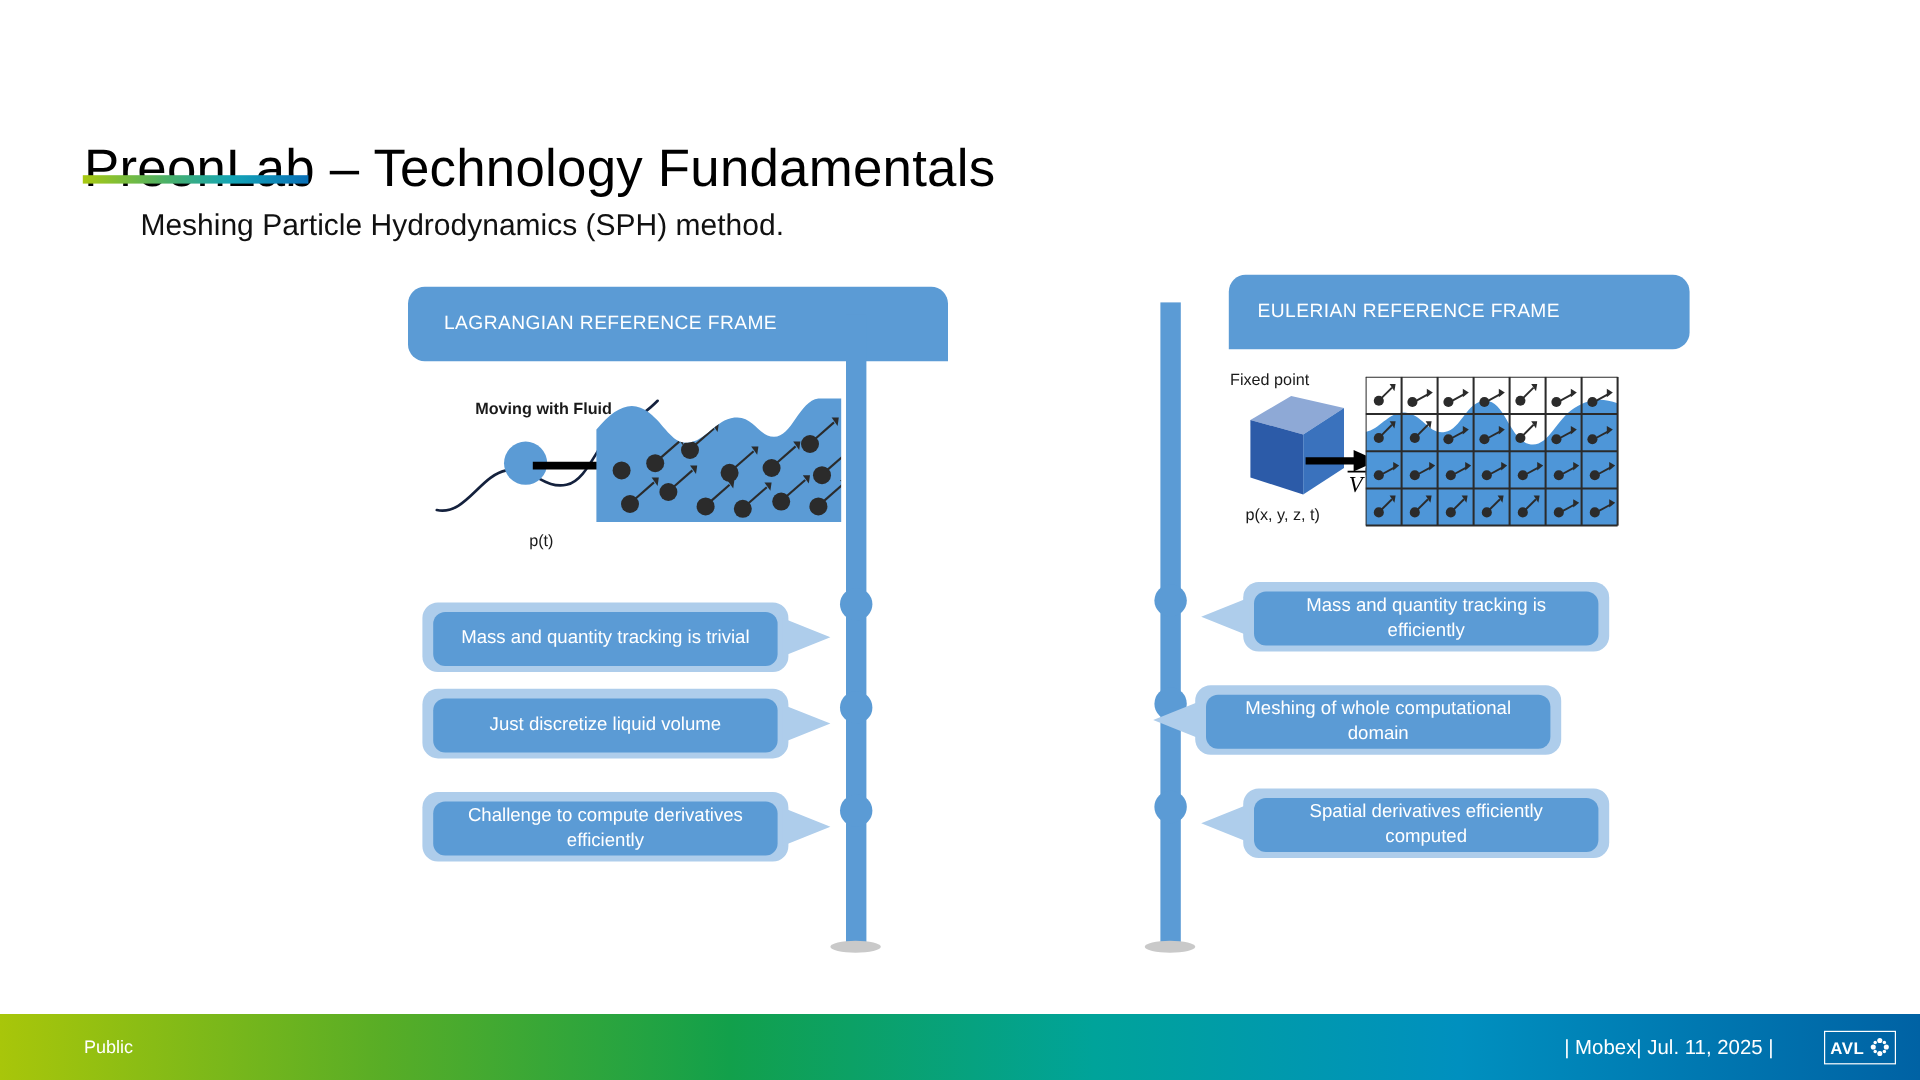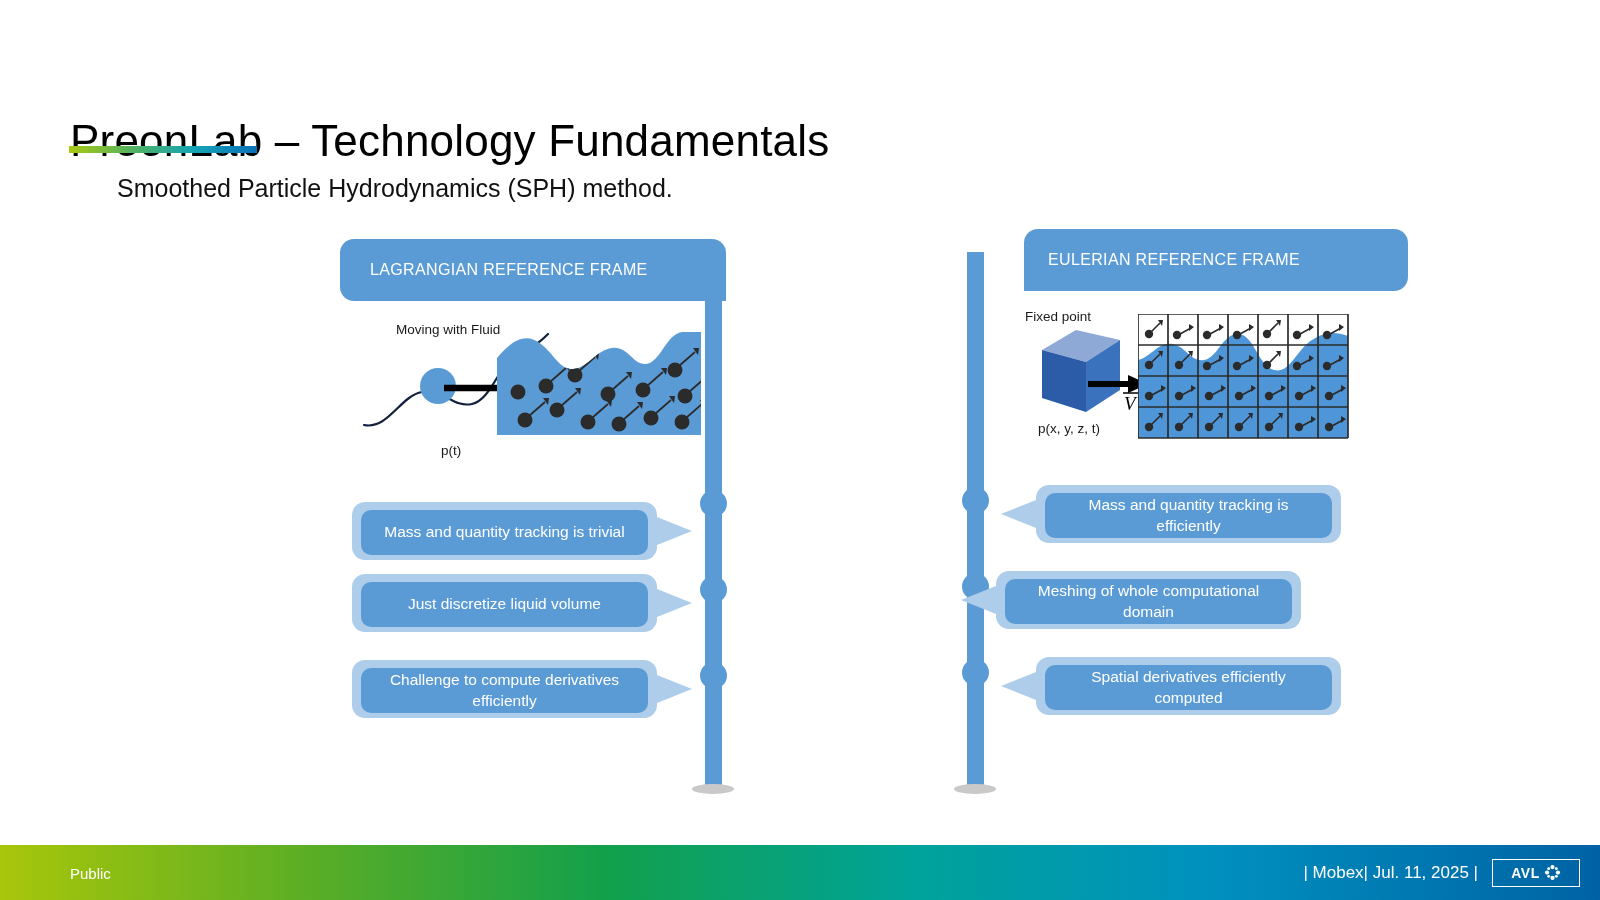--- a/index.html
+++ b/index.html
@@ -44,21 +44,21 @@
     position: absolute;
     height: 62px;
     background: #5b9bd5;
     color: #ffffff;
     font-size: 16px;
     letter-spacing: 0.35px;
     display: flex;
     align-items: center;
   }
   .panel-header.left {
-    left: 340px; top: 239px; width: 386px;
+    left: 340px; top: 239px; width: 450px;
     border-radius: 14px 14px 0 14px;
     padding-left: 30px;
   }
   .panel-header.right {
     left: 1024px; top: 229px; width: 384px;
     border-radius: 14px 14px 14px 0;
     padding-left: 24px;
   }
 
   
@@ -151,53 +151,53 @@
     right: 122px; top: 50%;
     transform: translateY(-50%);
     color: #ffffff;
     font-size: 17px;
     white-space: nowrap;
   }
   .avl-logo {
     position: absolute;
     right: 20px; top: 50%;
     transform: translateY(-50%);
-    width: 88px; height: 28px;
+    width: 60px; height: 28px;
     border: 1.6px solid #ffffff;
     display: flex;
     align-items: center;
     justify-content: center;
     gap: 4px;
   }
   .avl-text {
     color: #ffffff;
     font-size: 14px;
     font-weight: 700;
     letter-spacing: 0.5px;
   }
 </style>
 </head>
 <body>
 
 <div class="slide">
 
   <div class="title">PreonLab – Technology Fundamentals</div>
   <div class="title-rule"></div>
-  <div class="subtitle">Smoothed Particle Hydrodynamics (SPH) method.</div>
+  <div class="subtitle">Meshing Particle Hydrodynamics (SPH) method.</div>
 
   <div class="panel-header left">
     <span>LAGRANGIAN REFERENCE FRAME</span>
   </div>
   <div class="stem left"></div>
   <div class="stem-node" style="left:700px; top:490px;"></div>
   <div class="stem-node" style="left:700px; top:576px;"></div>
   <div class="stem-node" style="left:700px; top:662px;"></div>
   <div class="stem-base" style="left:692px; top:784px;"></div>
 
-  <div class="label-sm" style="left:396px; top:322px;">Moving with Fluid</div>
+  <div class="label-sm" style="left:396px; top:333px;font-weight:bold;">Moving with Fluid</div>
   <div class="label-sm" style="left:441px; top:443px;">p(t)</div>
 
   <svg class="illus" style="left:360px; top:330px;" width="345" height="115">
 
     <path d="M4,95 C28,100 40,66 62,62 C84,58 92,78 112,74
              C132,70 140,30 160,22 C176,16 182,10 188,4" fill="none" stroke="#14213d" stroke-width="2.2" stroke-linecap="round"></path>
 
     <circle cx="78" cy="56" r="18" fill="#5b9bd5"></circle>
 
     <line x1="84" y1="58" x2="155" y2="58" stroke="#000" stroke-width="6.5"></line>

